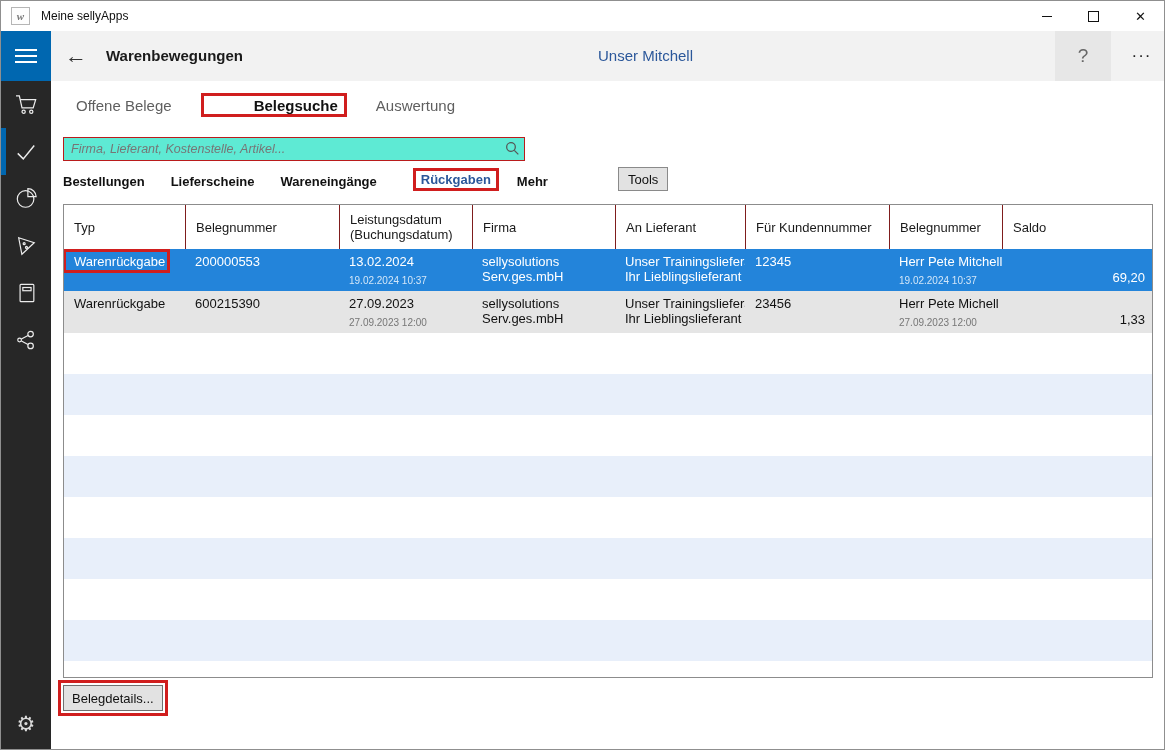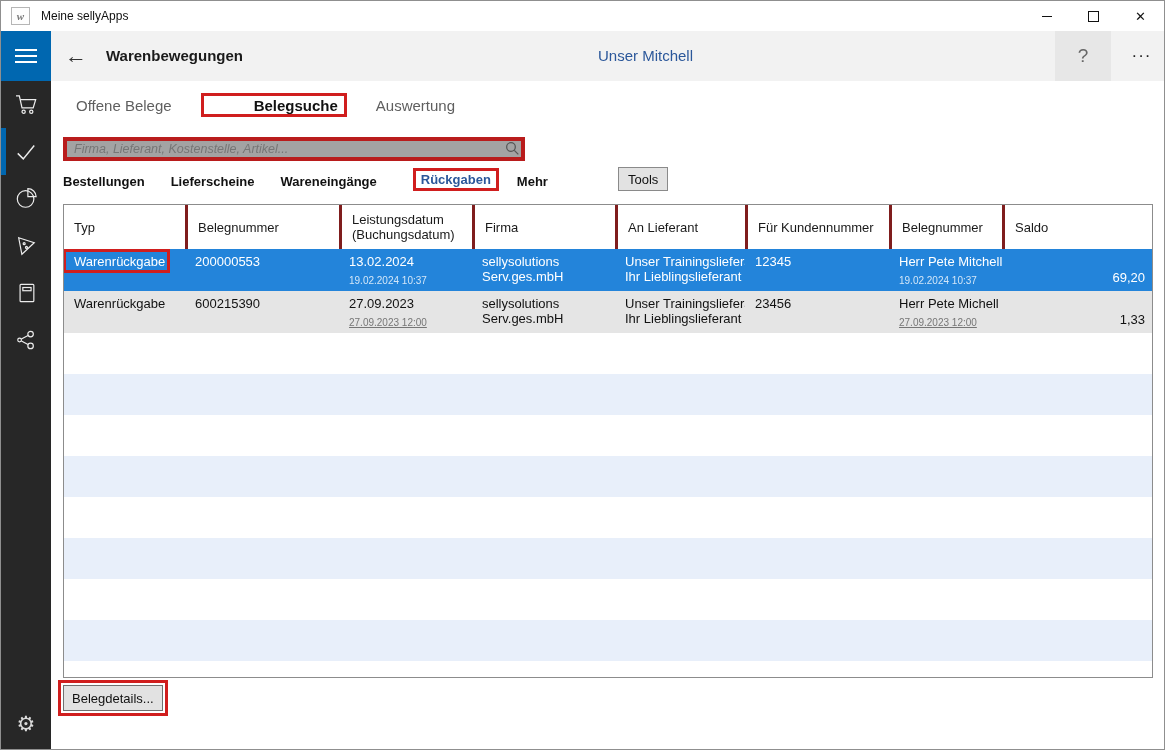--- a/index.html
+++ b/index.html
@@ -36,46 +36,46 @@
   .side-item svg { stroke:#ececec; fill:none; stroke-width:1.3; }
   .accent-bar { position:absolute; left:0; top:45px; width:5px; height:49px; background:#0067b0; }
   .gear-item { position:absolute; bottom:6px; left:0; width:50px; height:38px; display:flex; align-items:center; justify-content:center;
     background:none; border:none; color:#dadada; font-size:21px; font-family:"DejaVu Sans",sans-serif; }
   
   .tabs { position:absolute; left:75px; top:90px; height:28px; display:flex; gap:38px; align-items:center; font-size:15px; }
   .tab { color:#5f5f5f; background:none; border:none; font-size:15px; padding:0; font-family:inherit; }
   .tab.active { color:#111; font-weight:bold;padding-left:44px; }
   
   .search-wrap { position:absolute; left:62px; top:136px; width:462px; height:24px; }
-  input.search { width:100%; height:100%; box-sizing:border-box; border:4px solid #b91c1c; padding:0 34px 0 7px;
-    font:italic 12.5px "Liberation Sans",sans-serif; color:#444; background:#a3a3a3; }
+  input.search { width:100%; height:100%; box-sizing:border-box; border:1px solid #b91c1c; padding:0 34px 0 7px;
+    font:italic 12.5px "Liberation Sans",sans-serif; color:#444; background:#5eead4; }
   input.search::placeholder { color:#767676; font-style:italic; opacity:1; }
   .mag { position:absolute; right:5px; top:4px; }
   .mag svg { stroke:#555; fill:none; stroke-width:1.5; }
   
   .subtabs { position:absolute; left:62px; top:169px; display:flex; gap:26px; font-size:13px; font-weight:600; align-items:center; height:22px; }
   .subtab { color:#111; background:none; border:none; font:inherit; padding:0; }
   .subtab.active { color:#2b579a; border-bottom:2px solid #2b579a; padding-bottom:1px; }
   .subtab.rueck { margin-left:18px; }
   .tools-btn { position:absolute; left:617px; top:166px; height:24px; padding:0 9px; background:#e2e2e2; border:1px solid #8a8a8a;
     font-size:13px; color:#111; display:flex; align-items:center; font-family:inherit; }
   
   .table { position:absolute; left:62px; top:203px; width:1090px; height:474px; border:1px solid #8c8c8c; box-sizing:border-box;
     display:flex; flex-direction:column; background:#fff; }
   .grid { display:grid; grid-template-columns:121px 154px 133px 143px 130px 144px 113px 1fr; }
   .thead { height:44px; flex:0 0 44px; }
-  .th { display:flex; flex-direction:column; justify-content:center; padding:0 10px; font-size:13px; color:#1a1a1a; border-left:3px solid #7f1d1d; overflow:hidden; }
+  .th { display:flex; flex-direction:column; justify-content:center; padding:0 10px; font-size:13px; color:#1a1a1a; border-left:1px solid #7f1d1d; overflow:hidden; }
   .th:first-child { border-left:none; }
   .trow { height:42px; flex:0 0 42px; cursor:default; }
   .td { padding:5px 10px 0; font-size:13px; line-height:15px; overflow:hidden; white-space:nowrap; }
   .td .sub { display:block; font-size:10px; margin-top:4px; }
   .trow.selected { background:#2384da; color:#fff; }
   .trow.selected .sub { color:#d2e6f8; }
   .trow.stripe { background:#e5e5e5; color:#111; }
-  .trow.stripe .sub { color:#767676;text-decoration:underline; }
+  .trow.stripe .sub { color:#767676; }
   .td.saldo { display:flex; align-items:flex-end; justify-content:flex-end; padding:0 7px 6px 0; }
   .tfill { flex:1; background:repeating-linear-gradient(to bottom,#fff 0 41px,#e8effa 41px 82px); }
   
   .details-btn { position:absolute; left:62px; top:684px; height:26px; padding:0 8px; background:#e2e2e2; border:1px solid #707070;
     font-size:13px; color:#111; font-family:inherit; }
   
   .ann { position:relative; }
   .ann::after { content:""; position:absolute; border:3px solid #d01e1e; pointer-events:none; z-index:5; }
   .ann-tab::after { left:-9px; right:-9px; top:-4px; bottom:-3px; }
   .ann-subtab::after { left:-8px; right:-8px; top:-4px; bottom:-3px; }

